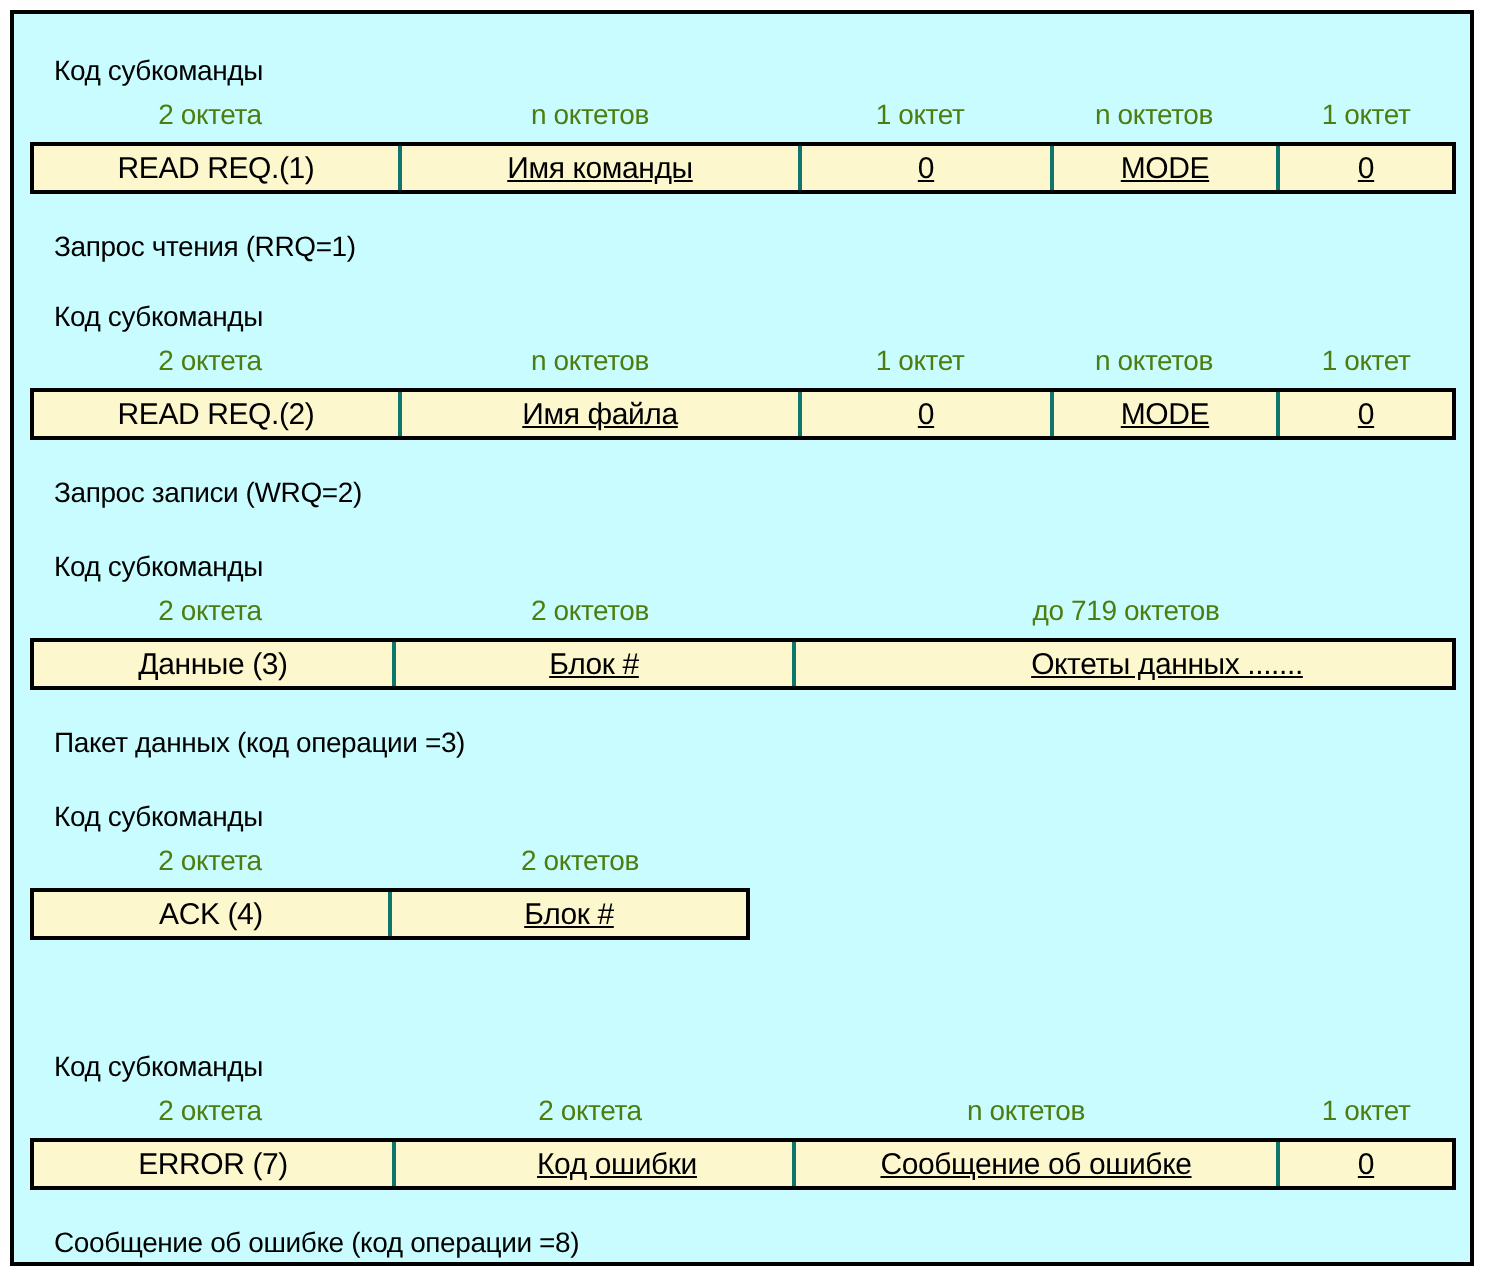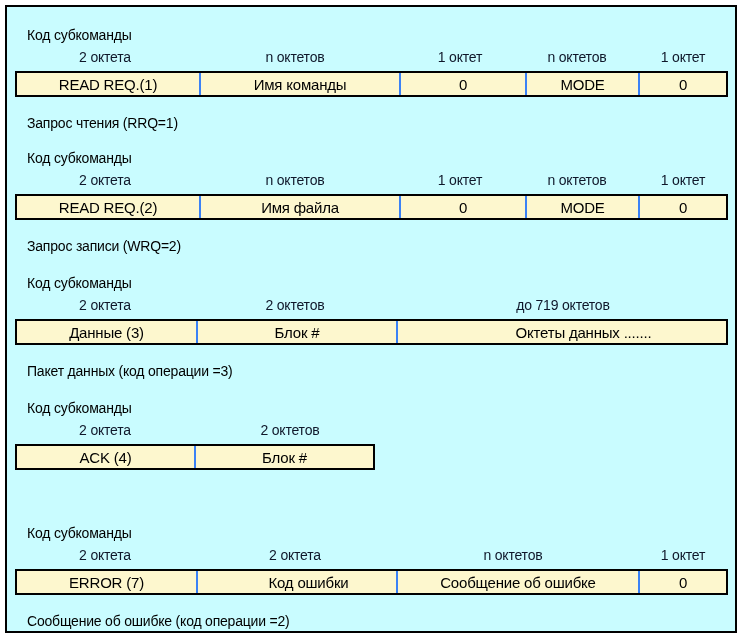--- a/index.html
+++ b/index.html
@@ -38,21 +38,21 @@
     top: 0px;
     font-size: 14px;
     color: #000;
     white-space: nowrap;
     letter-spacing: -0.2px;
   }
   .hdr-sz {
     position: absolute;
     top: 22px;
     font-size: 14px;
-    color: #0f172a;
+    color: #4d7c0f;
     text-align: center;
     white-space: nowrap;
     letter-spacing: -0.2px;
   }
   .frame {
     position: absolute;
     border: 2px solid #000000;
     background: #fdf7ce;
     box-sizing: border-box;
     height: 26px;
@@ -64,21 +64,22 @@
     box-sizing: border-box;
     display: flex;
     align-items: center;
     justify-content: center;
     font-size: 15px;
     color: #000;
     white-space: nowrap;
     letter-spacing: -0.2px;
   }
   .cell.divider {
-    border-left: 2px solid #3b82f6;
+    border-left: 2px solid #0f766e;
+    text-decoration: underline;
   }
   .caption {
     position: absolute;
     left: 20px;
     font-size: 14px;
     color: #000;
     white-space: nowrap;
     letter-spacing: -0.2px;
   }
 </style>
@@ -159,16 +160,16 @@
       <div class="hdr-sz" style="left:188px;width:200px;">2 октета</div>
       <div class="hdr-sz" style="left:388px;width:236px;">n октетов</div>
       <div class="hdr-sz" style="left:628px;width:96px;">1 октет</div>
     </div>
     <div class="frame" style="left:8px;top:44px;width:713px;">
       <div class="cell" style="left:0px;width:179px;">ERROR  (7)</div>
       <div class="cell divider" style="left:179px;width:200px;padding-left:23px;">Код ошибки</div>
       <div class="cell divider" style="left:379px;width:242px;">Сообщение об ошибке</div>
       <div class="cell divider" style="left:621px;width:88px;">0</div>
     </div>
-    <div class="caption" style="top:88px;">Сообщение об ошибке (код операции =2)</div>
+    <div class="caption" style="top:88px;">Сообщение об ошибке (код операции =8)</div>
   </div>
 
 </div>
 
 </body></html>

